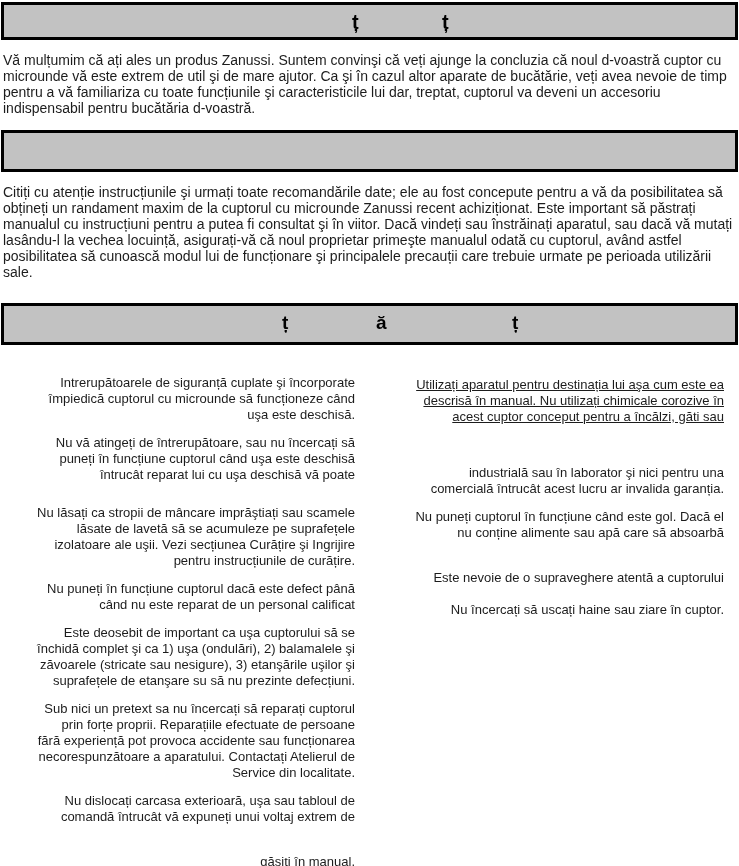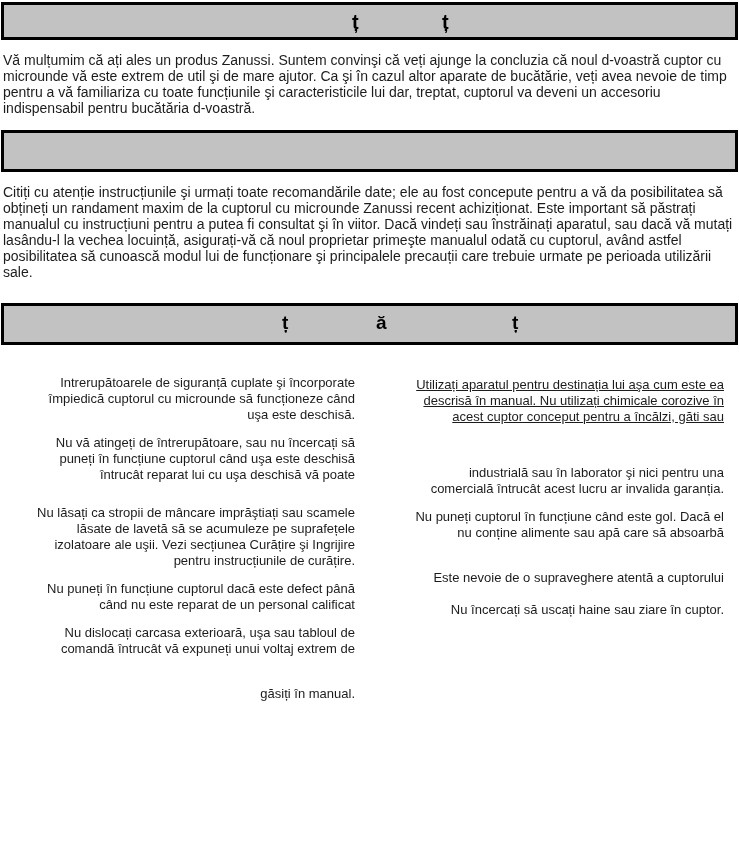--- a/index.html
+++ b/index.html
@@ -82,20 +82,22 @@
     <span class="glyph g1">ț</span>
     <span class="glyph g2">ă</span>
     <span class="glyph g3">ț</span>
   </div>
 
   <div class="col col-left">
     <p class="lp1">Intrerupătoarele de siguranță cuplate şi încorporate împiedică cuptorul cu microunde să funcționeze când uşa este deschisă.</p>
     <p class="lp2">Nu vă atingeți de întrerupătoare, sau nu încercați să puneți în funcțiune cuptorul când uşa este deschisă întrucât reparat lui cu uşa deschisă vă poate</p>
     <p class="lp3">Nu lăsați ca  stropii de mâncare imprăştiați sau scamele lăsate de lavetă să se acumuleze pe suprafețele izolatoare ale uşii. Vezi secțiunea Curățire şi Ingrijire pentru instrucțiunile de curățire.</p>
     <p class="lp4">Nu puneți în funcțiune cuptorul  dacă  este defect până când nu este reparat de un personal calificat</p>
+    <p class="lp5">Este deosebit de important ca uşa cuptorului să se închidă complet şi ca 1) uşa (ondulări), 2) balamalele şi zăvoarele (stricate sau nesigure), 3) etanşările uşilor şi suprafețele de etanşare su să nu prezinte defecțiuni.</p>
+    <p class="lp6">Sub nici un pretext sa nu încercați să  reparați cuptorul prin forțe proprii. Reparațiile efectuate de persoane fără experiență pot provoca accidente sau funcționarea necorespunzătoare a aparatului. Contactați Atelierul de Service din localitate.</p>
     <p class="lp7">Nu dislocați carcasa exterioară, uşa sau tabloul de comandă întrucât vă expuneți unui voltaj extrem de</p>
     <p class="lp9">găsiți în manual.</p>
   </div>
 
   <div class="col col-right">
     <p class="rp1">Utilizați aparatul pentru destinația lui aşa cum este ea descrisă în manual. Nu utilizați chimicale corozive în acest cuptor conceput pentru a încălzi, găti sau</p>
     <p class="rp2">industrială sau în laborator şi nici pentru una comercială întrucât acest lucru ar invalida garanția.</p>
     <p class="rp3">Nu puneți cuptorul în funcțiune când este gol. Dacă el nu conține alimente sau apă care să absoarbă</p>
     <p class="rp4">Este nevoie de o supraveghere atentă a  cuptorului</p>
     <p class="rp6">Nu încercați să uscați haine  sau ziare în cuptor.</p>

